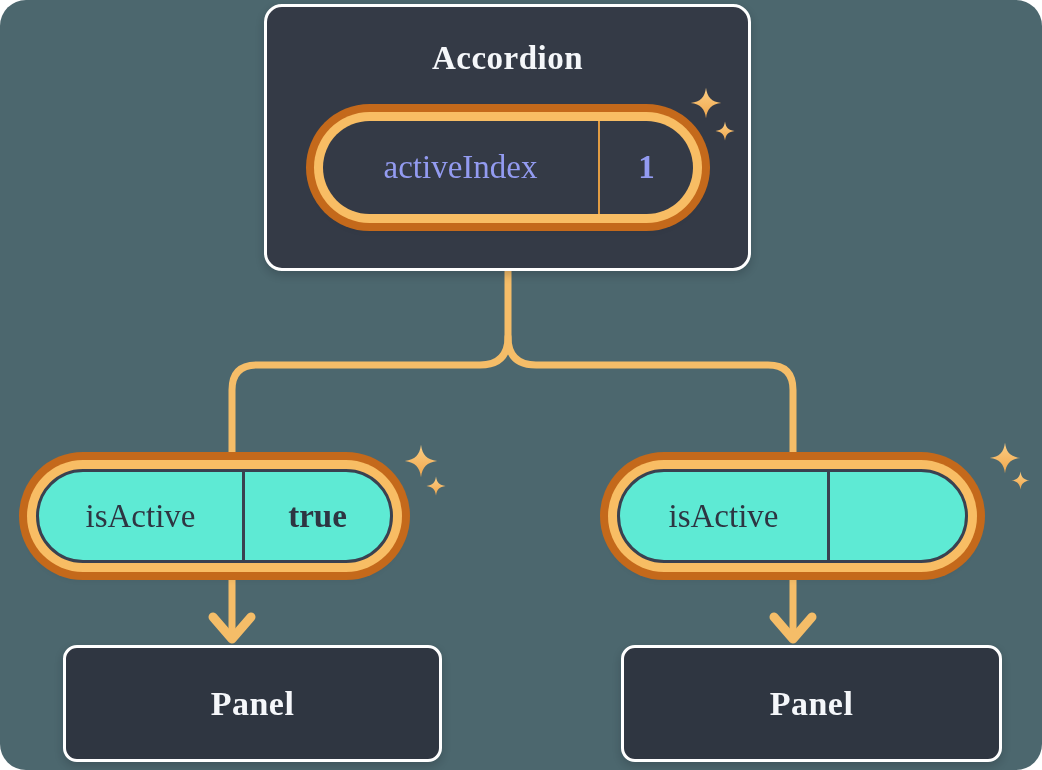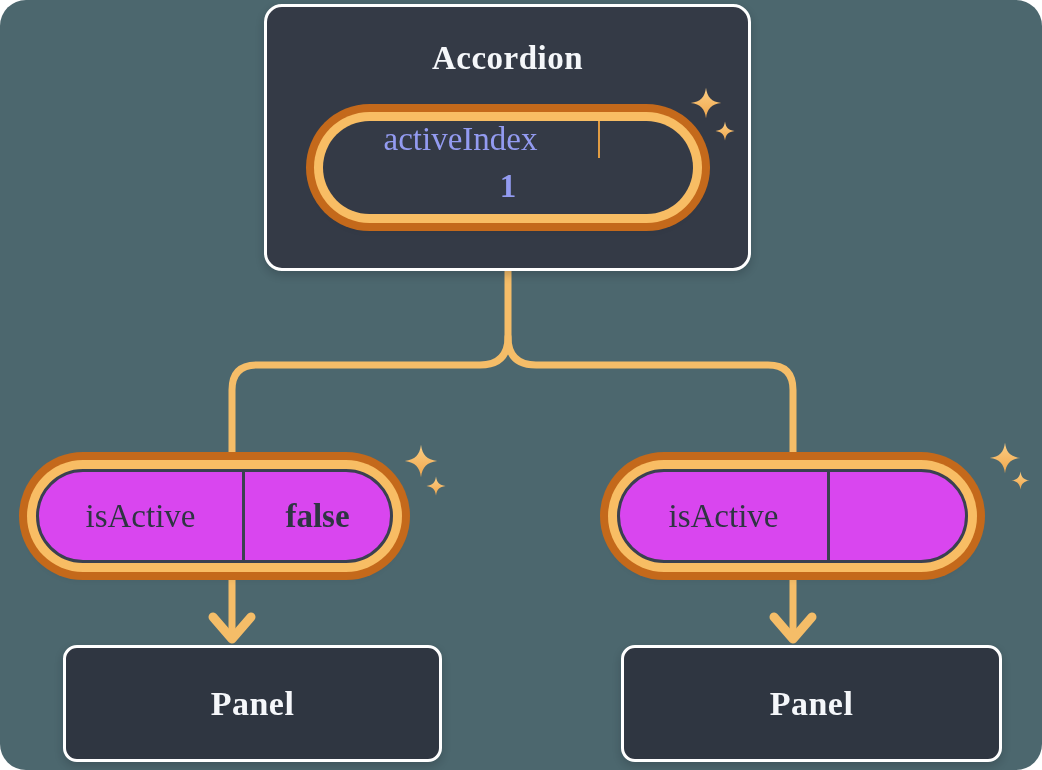--- a/index.html
+++ b/index.html
@@ -39,27 +39,26 @@
   .pill{
     position:absolute;
     border-radius:999px;
     box-sizing:border-box;
     display:flex;align-items:stretch;
     box-shadow:0 0 0 9px #f8bd64, 0 0 0 17px #c4691b, 0 7px 10px 6px rgba(25,30,40,0.22);
   }
   .state-pill{
     left:323px;top:121px;width:370px;height:93px;
     background:#343a46;
-    flex-direction:column;
   }
   .state-pill .seg-label{
     width:277px;border-right:2px solid #e19c43;
   }
   .prop-pill{
-    background:#d946ef;
+    background:#5eead4;
     border:3px solid #3a4150;
     top:469px;height:94px;
   }
   .prop-pill-left{left:36px;width:357px;}
   .prop-pill-left .seg-label{width:206px;border-right:3px solid #3a4150;}
   .prop-pill-right{left:617px;width:351px;}
   .prop-pill-right .seg-label{width:210px;border-right:3px solid #3a4150;}
   .seg-label,.seg-value{
     display:flex;align-items:center;justify-content:center;
     box-sizing:border-box;
@@ -108,21 +107,21 @@
     <div class="seg-value">
       <span>1</span>
     </div>
   </div>
 
   <div class="pill prop-pill prop-pill-left">
     <div class="seg-label">
       <span>isActive</span>
     </div>
     <div class="seg-value">
-      <span>false</span>
+      <span>true</span>
     </div>
   </div>
 
   <div class="pill prop-pill prop-pill-right">
     <div class="seg-label">
       <span>isActive</span>
     </div>
   </div>
 
   <div class="card panel-box panel-left">

